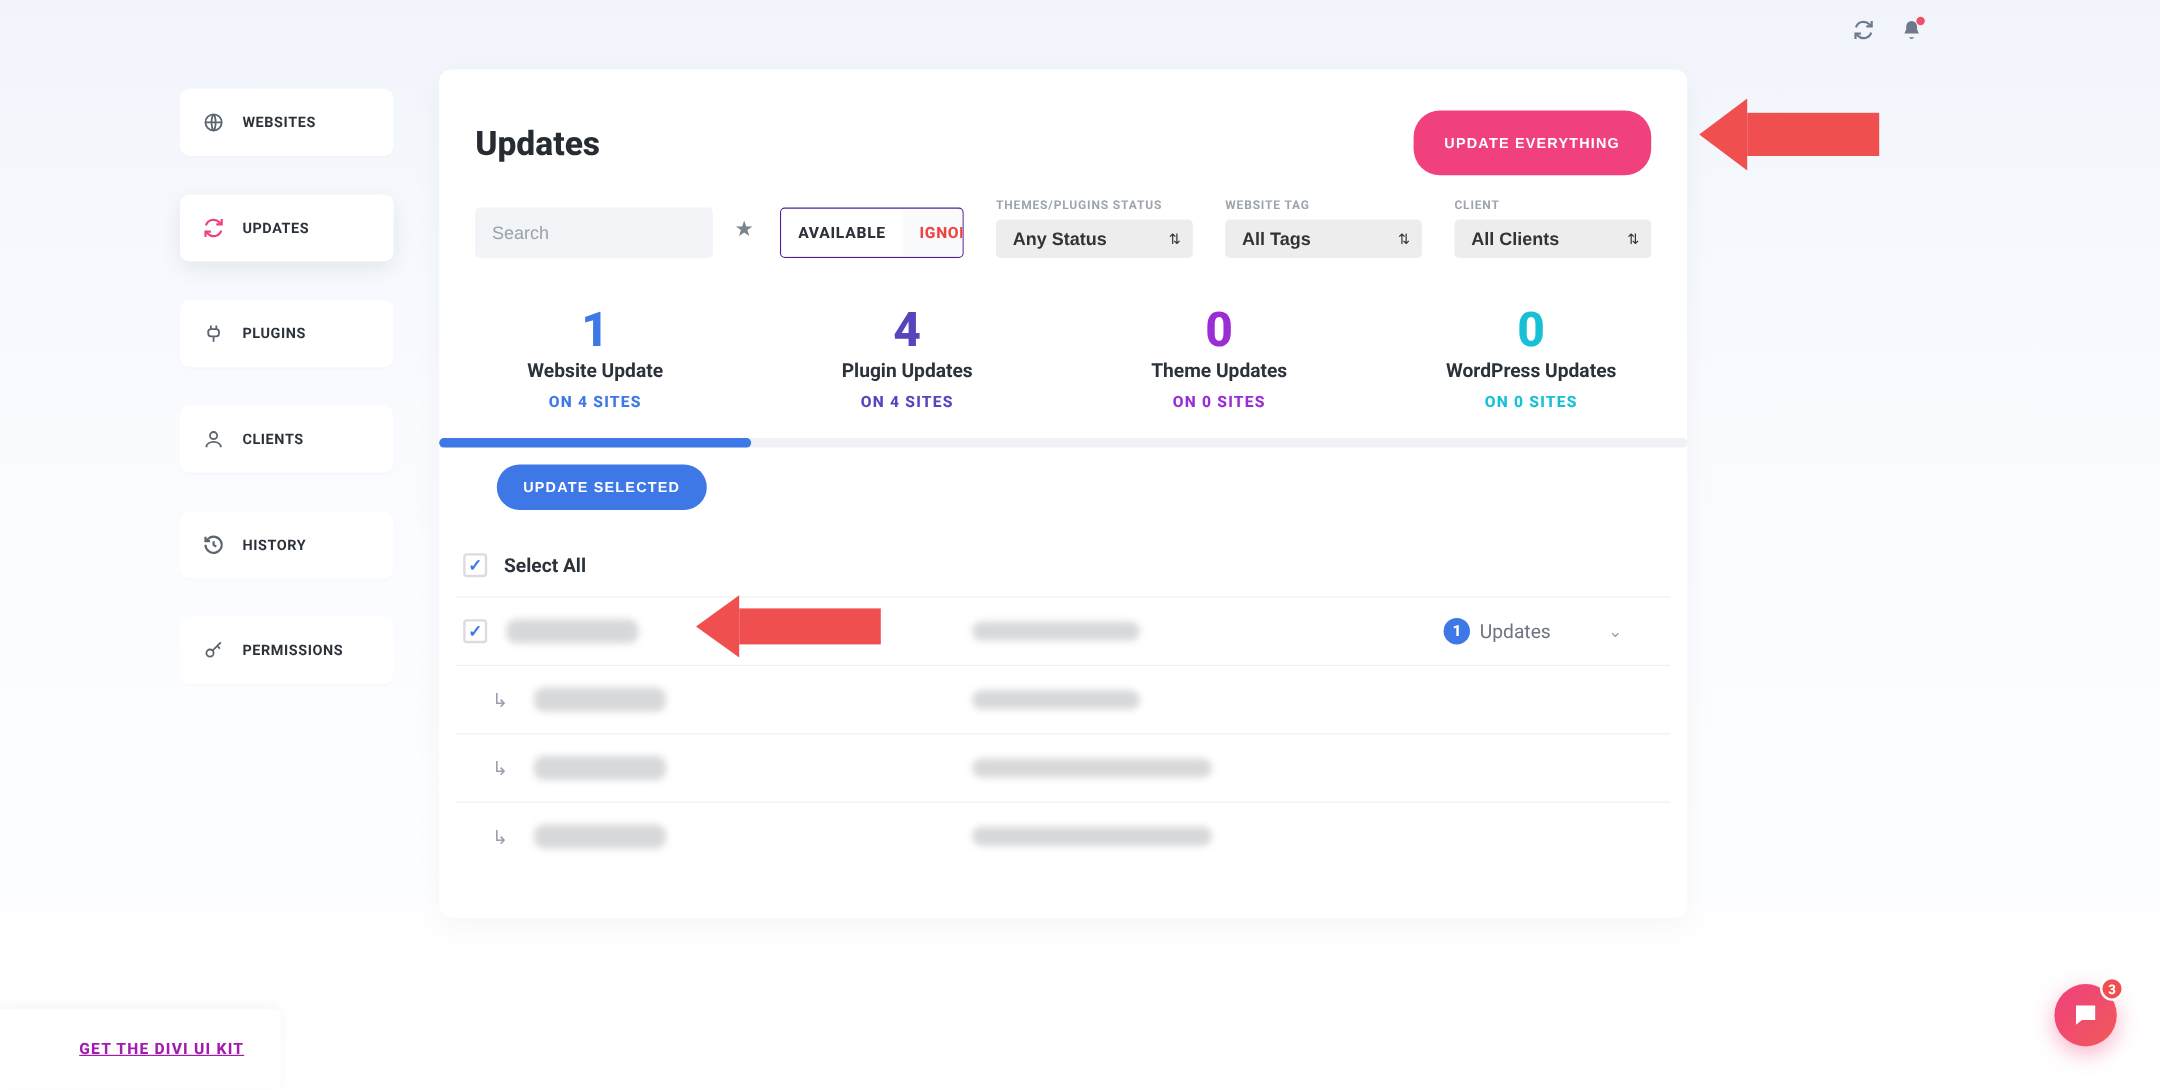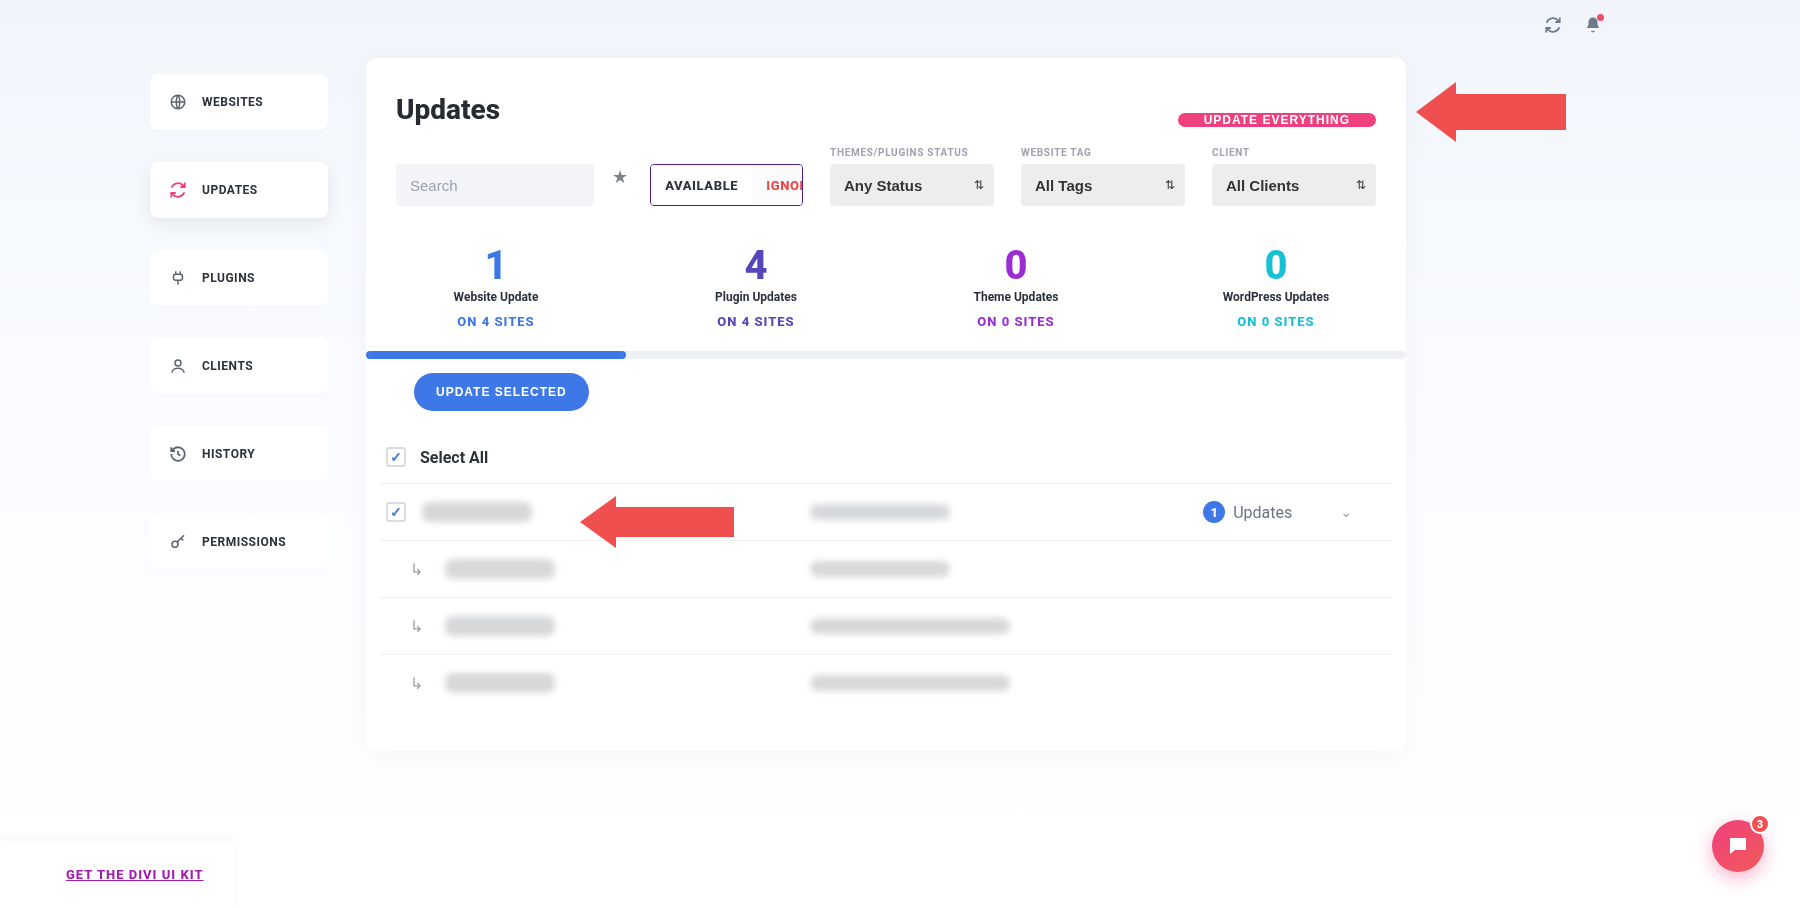--- a/index.html
+++ b/index.html
@@ -66,23 +66,22 @@
 }
 .page-title { font-size: 28px; font-weight: 800; color:#272c33; }
 .update-everything-btn {
   background:#f0407d;
   color:#fff;
   font-size:12px;
   font-weight:800;
   letter-spacing:1px;
   border:none;
   border-radius:22px;
-  padding: 0 26px;
+  padding: 20px 26px;
   cursor:pointer;
-  margin-top:21px;
 }
 .filter-row {
   display:flex;
   align-items:flex-end;
   padding: 0 30px 20px 30px;
   gap: 16px;
 }
 .search-box {
   background:#f2f4f7;
   border:none;
@@ -98,37 +97,37 @@
 .toggle-group { display:flex; border:1px solid #4c1d95; border-radius:4px; overflow:hidden; height:42px;}
 .toggle-group div { padding:0 14px; display:flex; align-items:center; font-size:13px; font-weight:800; letter-spacing:.6px; cursor:pointer;}
 .toggle-group .on { background:#fff; color:#2c323a; }
 .toggle-group .off { background:#fafbfc; color:#ef4444; }
 .filter-col { display:flex; flex-direction:column; gap:6px;padding-left:11px; }
 .filter-label { font-size:10px; font-weight:700; letter-spacing:.7px; color:#9da4ad; }
 .sel {
   background:#ededed;
   border:none;
   border-radius:4px;
-  height:42px;
+  height:32px;
   padding:0 28px 0 14px;
   font-size:15px;
   font-weight:700;
   color:#333;
   width:164px;
   appearance:none;
   position:relative;
   cursor:pointer;
 }
 .sel-wrap { position:relative; }
 .sel-caret { position:absolute; right:10px; top:50%; transform:translateY(-50%); font-size:12px; color:#333; pointer-events:none;}
 
 .stats-row { display:flex; padding: 10px 0 0 0;}
 .stat { flex:1; text-align:center; padding:8px 0 16px 0; position:relative;}
 .stat .num { font-size:40px; font-weight:800; line-height:1.1;}
-.stat .desc { font-size:12px; font-weight:700; color:#2c323a; margin-top:2px;}
+.stat .desc { font-size:16px; font-weight:700; color:#2c323a; margin-top:2px;}
 .stat .sites { font-size:13px; font-weight:800; letter-spacing:1px; margin-top:10px;}
 .c-blue { color:#3e77e6;}
 .c-indigo { color:#5546bc;}
 .c-purple { color:#9b2dd4;}
 .c-cyan { color:#18c0d6;}
 .progress-track { height:8px; background:#f0f1f4; border-radius:4px; margin:6px 0 0 0; position:relative;}
 .progress-fill { height:8px; background:#3e77e6; border-radius:4px; position:absolute; left:0; width:25%;}
 
 .update-selected-btn {
   background:#3e77e6; color:#fff; font-size:12px; font-weight:800; letter-spacing:1px;

